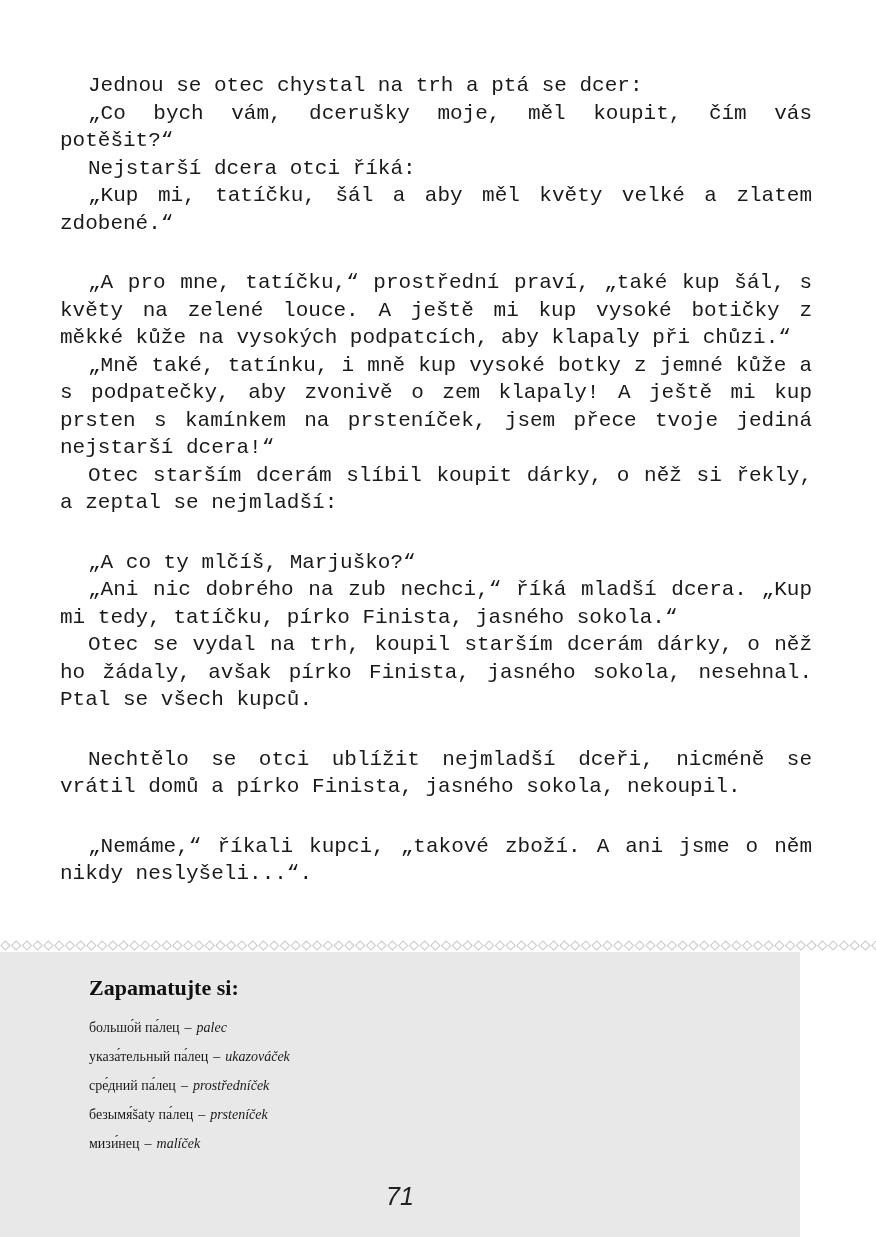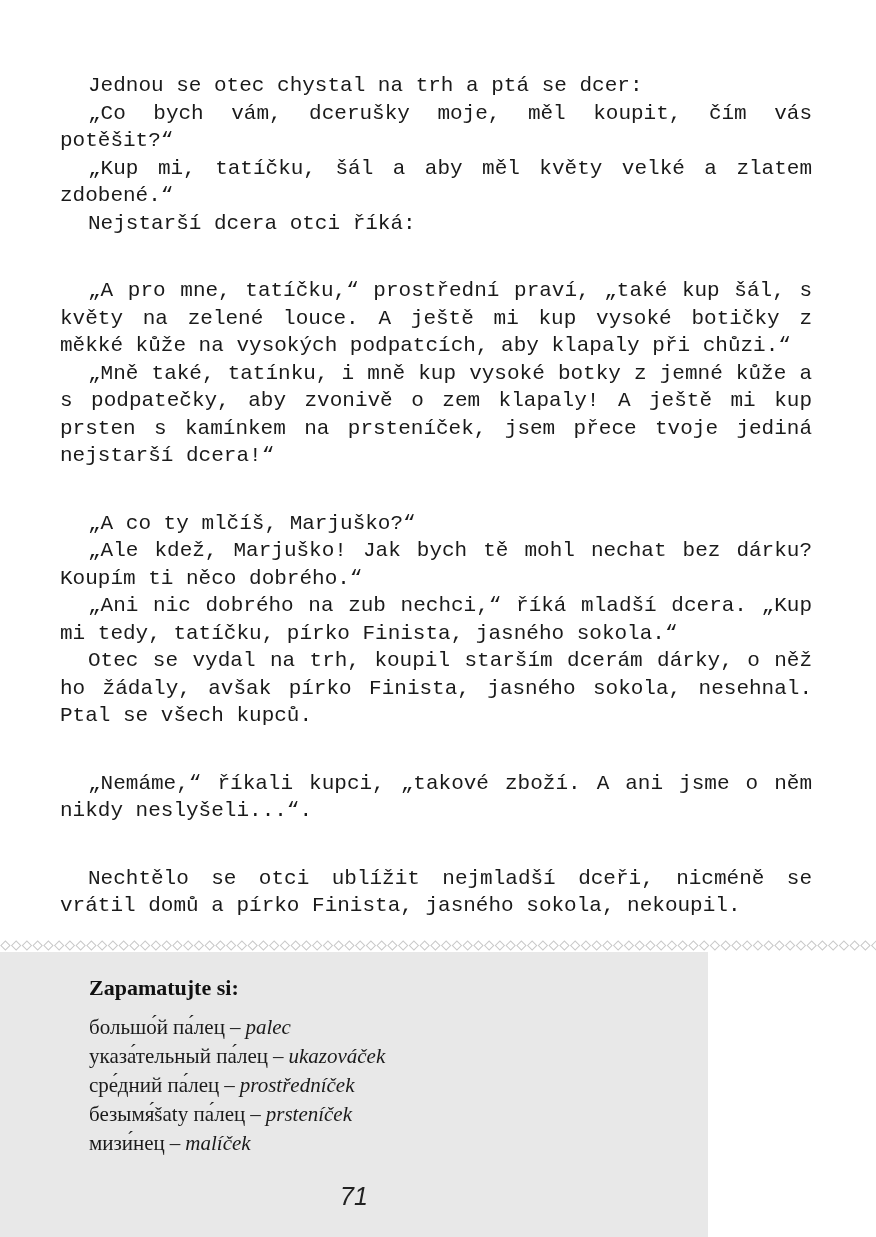--- a/index.html
+++ b/index.html
@@ -11,60 +11,60 @@
     font-family: "Liberation Serif", serif;
     color: #1a1a1a;
   }
   .story {
     position: absolute; top: 72px; left: 60px; width: 752px;
     font-size: 21px; line-height: 27.5px;
     text-align: justify;
     font-family: Liberation Mono, monospace;
   }
   .story p { margin: 0; text-indent: 28px; }
-  .story p.gap { margin-top: 40px; }
+  .story p.gap { margin-top: 32px; }
 
-  .notebox-area { position: absolute; left: 0; top: 939px; bottom: 0; width: 708px; }
+  .notebox-area { position: absolute; left: 0; top: 939px; bottom: 0; width: 800px; }
   .diamond-strip { display: block; width: 876px; height: 13px; background: #ffffff; }
   .notebox {
     position: absolute; top: 13px; left: 0; right: 0; bottom: 0;
     background: #e8e8e8;
     padding: 22px 64px 0 89px;
   }
   .notebox-title {
     margin: 0 0 12px 0;
     font-size: 22px; font-weight: bold; line-height: 27px;
     color: #111;
   }
-  .vocab-row { font-size: 21px; line-height: 29px; }
+  .vocab-row { font-size: 14px; line-height: 29px; }
   .vocab-row .sep { padding: 0 5px; }
   .vocab-row .cz { font-style: italic; }
   .page-number {
     position: absolute; bottom: 26px; left: 0; width: 100%;
     text-align: center;
     font-family: "Liberation Sans", sans-serif;
     font-style: italic; font-size: 25px; color: #222;
   }
 </style>
 </head>
 <body>
 
 <div class="story">
   <p>Jednou se otec chystal na trh a ptá se dcer:</p>
   <p>„Co bych vám, dcerušky moje, měl koupit, čím vás potěšit?“</p>
+  <p>Nejstarší dcera otci říká:</p>
   <p>„Kup mi, tatíčku, šál a aby měl květy velké a zlatem zdobené.“</p>
-  <p>Nejstarší dcera otci říká:</p>
   <p class="gap">„A pro mne, tatíčku,“ prostřední praví, „také kup šál, s květy na zelené louce. A ještě mi kup vysoké botičky z měkké kůže na vysokých podpatcích, aby klapaly při chůzi.“</p>
   <p>„Mně také, tatínku, i mně kup vysoké botky z jemné kůže a s podpatečky, aby zvonivě o zem klapaly! A ještě mi kup prsten s kamínkem na prsteníček, jsem přece tvoje jediná nejstarší dcera!“</p>
+  <p>Otec starším dcerám slíbil koupit dárky, o něž si řekly, a zeptal se nejmladší:</p>
   <p class="gap">„A co ty mlčíš, Marjuško?“</p>
-  <p>„Ale kdež, Marjuško! Jak bych tě mohl nechat bez dárku? Koupím ti něco dobrého.“</p>
   <p>„Ani nic dobrého na zub nechci,“ říká mladší dcera. „Kup mi tedy, tatíčku, pírko Finista, jasného sokola.“</p>
   <p>Otec se vydal na trh, koupil starším dcerám dárky, o něž ho žádaly, avšak pírko Finista, jasného sokola, nesehnal. Ptal se všech kupců.</p>
+  <p class="gap">Nechtělo se otci ublížit nejmladší dceři, nicméně se vrátil domů a pírko Finista, jasného sokola, nekoupil.</p>
   <p class="gap">„Nemáme,“ říkali kupci, „takové zboží. A ani jsme o něm nikdy neslyšeli...“.</p>
-  <p class="gap">Nechtělo se otci ublížit nejmladší dceři, nicméně se vrátil domů a pírko Finista, jasného sokola, nekoupil.</p>
 </div>
 
 <div class="notebox-area">
   <svg class="diamond-strip" width="876" height="13" viewBox="0 0 876 13" xmlns="http://www.w3.org/2000/svg">
       <rect x="-3.2" y="-3.2" width="6.4" height="6.4" transform="translate(5.4 6.5) rotate(45)" fill="#ffffff" stroke="#c9c9c9" stroke-width="1"></rect>
       <rect x="-3.2" y="-3.2" width="6.4" height="6.4" transform="translate(16.15 6.5) rotate(45)" fill="#ffffff" stroke="#c9c9c9" stroke-width="1"></rect>
       <rect x="-3.2" y="-3.2" width="6.4" height="6.4" transform="translate(26.9 6.5) rotate(45)" fill="#ffffff" stroke="#c9c9c9" stroke-width="1"></rect>
       <rect x="-3.2" y="-3.2" width="6.4" height="6.4" transform="translate(37.65 6.5) rotate(45)" fill="#ffffff" stroke="#c9c9c9" stroke-width="1"></rect>
       <rect x="-3.2" y="-3.2" width="6.4" height="6.4" transform="translate(48.4 6.5) rotate(45)" fill="#ffffff" stroke="#c9c9c9" stroke-width="1"></rect>
       <rect x="-3.2" y="-3.2" width="6.4" height="6.4" transform="translate(59.15 6.5) rotate(45)" fill="#ffffff" stroke="#c9c9c9" stroke-width="1"></rect>

